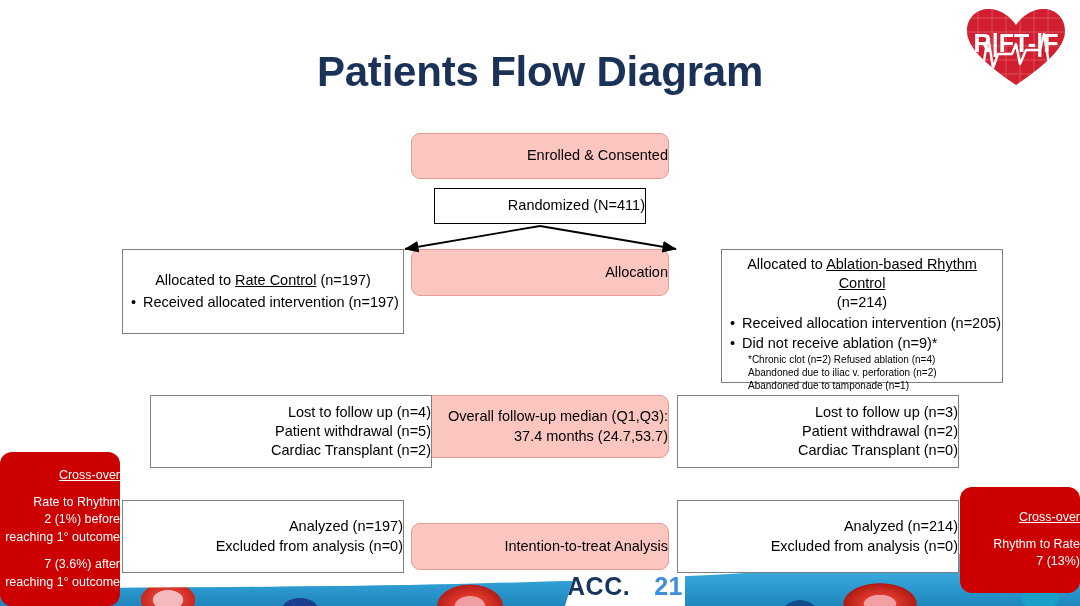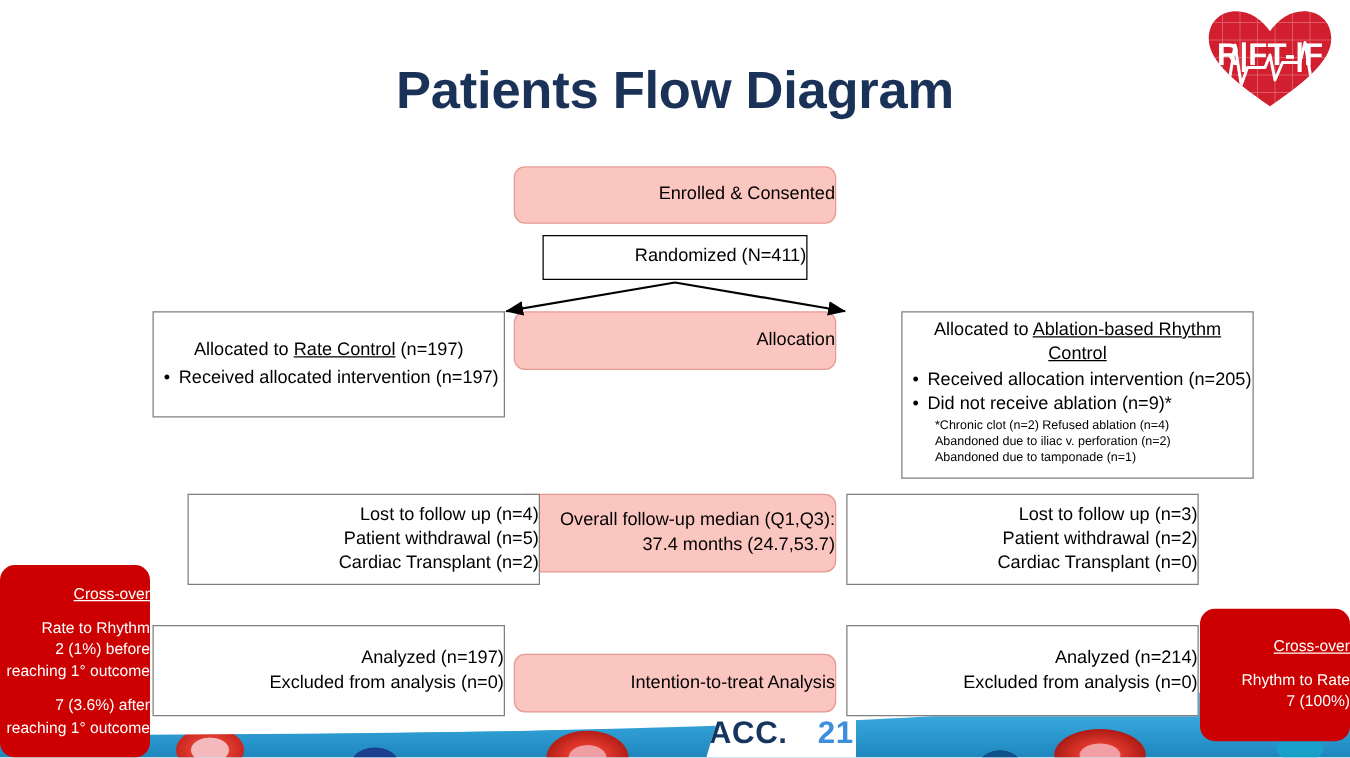--- a/index.html
+++ b/index.html
@@ -229,20 +229,21 @@
 <div class="box box-white" style="left:122px; top:500px; width:282px; height:73px;">
   <span>Analyzed (n=197)</span>
   <span>Excluded from analysis (n=0)</span>
 </div>
 
 <div class="box box-white" style="left:677px; top:249px; width:282px; height:134px; justify-content:flex-start; padding-top:5px;margin-left:44px;">
   <div style="width:100%;">
     <div>
       <span>Allocated to </span><span class="u">Ablation-based Rhythm Control</span>
     </div>
+    <div>(n=214)</div>
     <div class="blist">
       <span class="bullet-line">Received allocation intervention (n=205)</span>
       <span class="bullet-line">Did not receive ablation (n=9)*</span>
     </div>
     <div class="foot">*Chronic clot (n=2) Refused ablation (n=4)</div>
     <div class="foot">Abandoned due to iliac v. perforation (n=2)</div>
     <div class="foot">Abandoned due to tamponade (n=1)</div>
   </div>
 </div>
 
@@ -265,21 +266,21 @@
   <span>reaching 1° outcome</span>
   <span class="spacer"></span>
   <span>7 (3.6%) after</span>
   <span>reaching 1° outcome</span>
 </div>
 
 <div class="box box-red" style="left:960px; top:487px; width:120px; height:106px;">
   <span class="u">Cross-over</span>
   <span class="spacer"></span>
   <span>Rhythm to Rate</span>
-  <span>7 (100%)</span>
+  <span>7 (13%)</span>
 </div>
 
 <svg id="arrows">
   <defs>
     <marker id="arw" markerWidth="9" markerHeight="9" refX="7.5" refY="3.2" orient="auto" markerUnits="strokeWidth">
       <path d="M0,0 L8,3.2 L0,6.4 Z" fill="#000000"></path>
     </marker>
   </defs>
   <line x1="540" y1="226" x2="405" y2="249" stroke="#000000" stroke-width="1.8" marker-end="url(#arw)"></line>
   <line x1="540" y1="226" x2="676" y2="249" stroke="#000000" stroke-width="1.8" marker-end="url(#arw)"></line>

